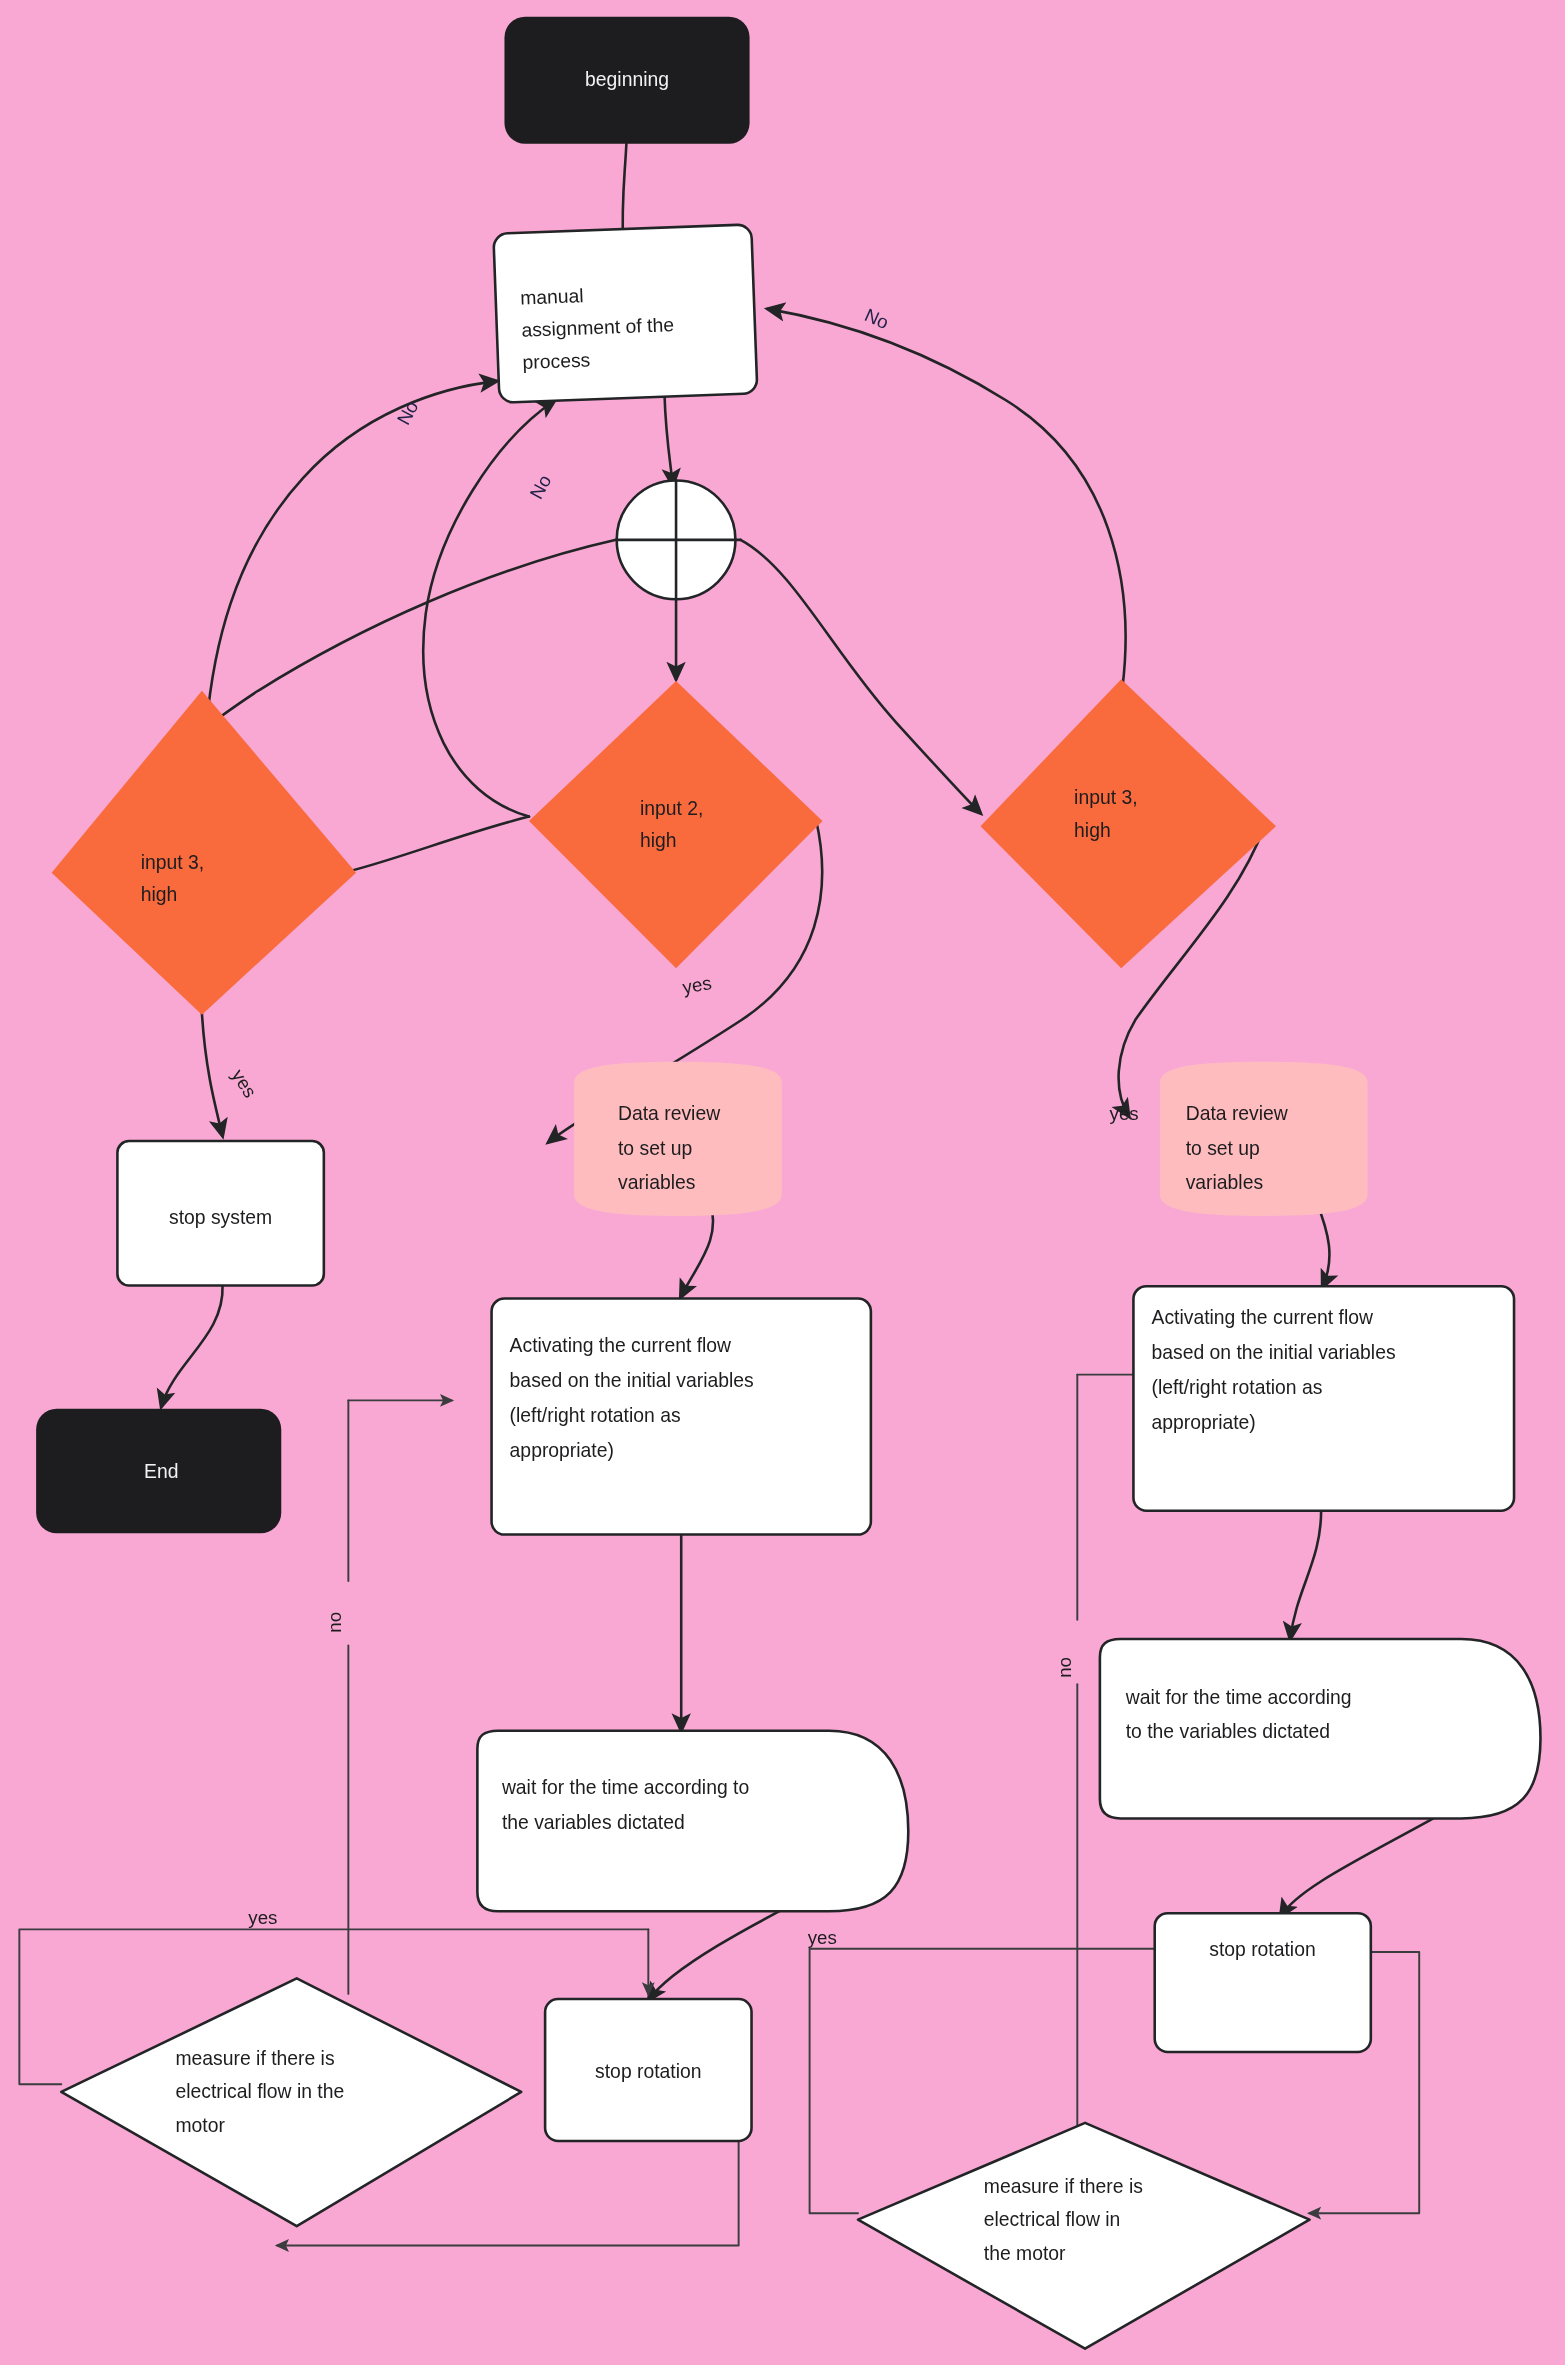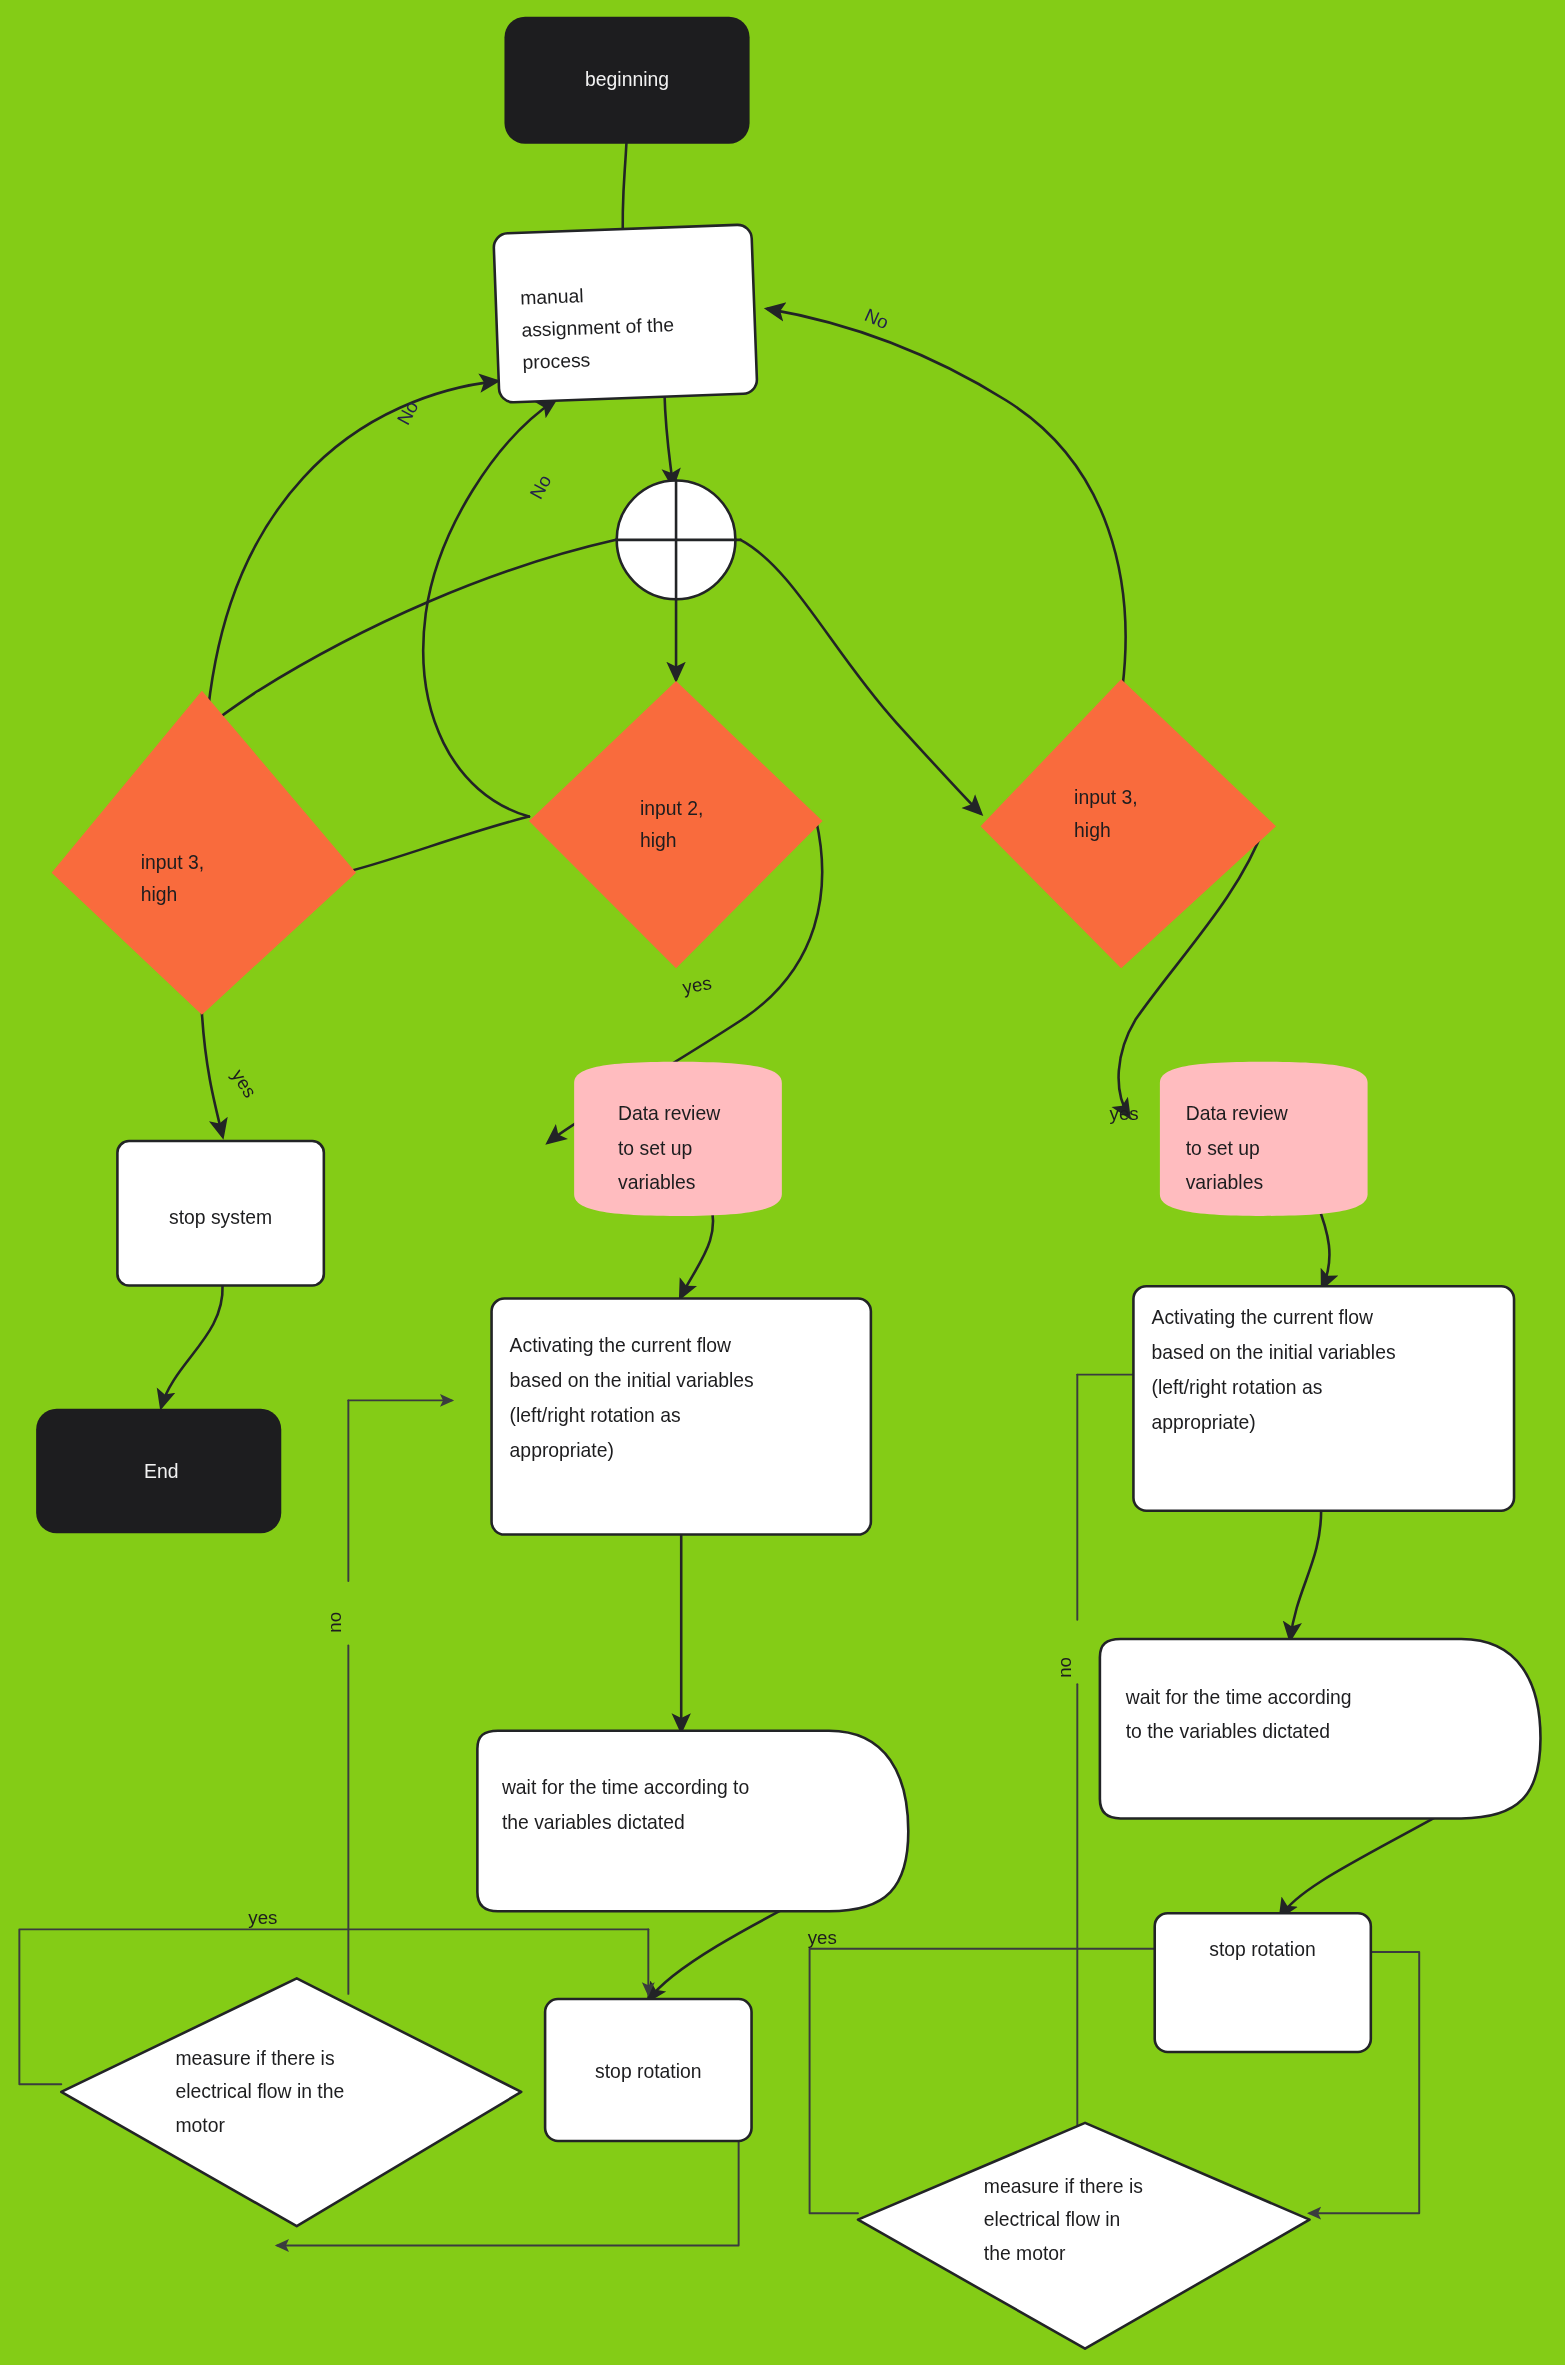--- a/index.html
+++ b/index.html
@@ -7,21 +7,21 @@
     padding: 0;
     background: #ffffff;
   }
   body {
     font-family: "Liberation Sans", sans-serif;
   }
   #canvas {
     position: relative;
     width: 1565px;
     height: 2366px;
-    background: #84cc16;
+    background: #f9a8d4;
     overflow: hidden;
   }
   svg.layer {
     position: absolute;
     top: 0;
     left: 0;
     width: 1565px;
     height: 2366px;
   }
   .edge {

